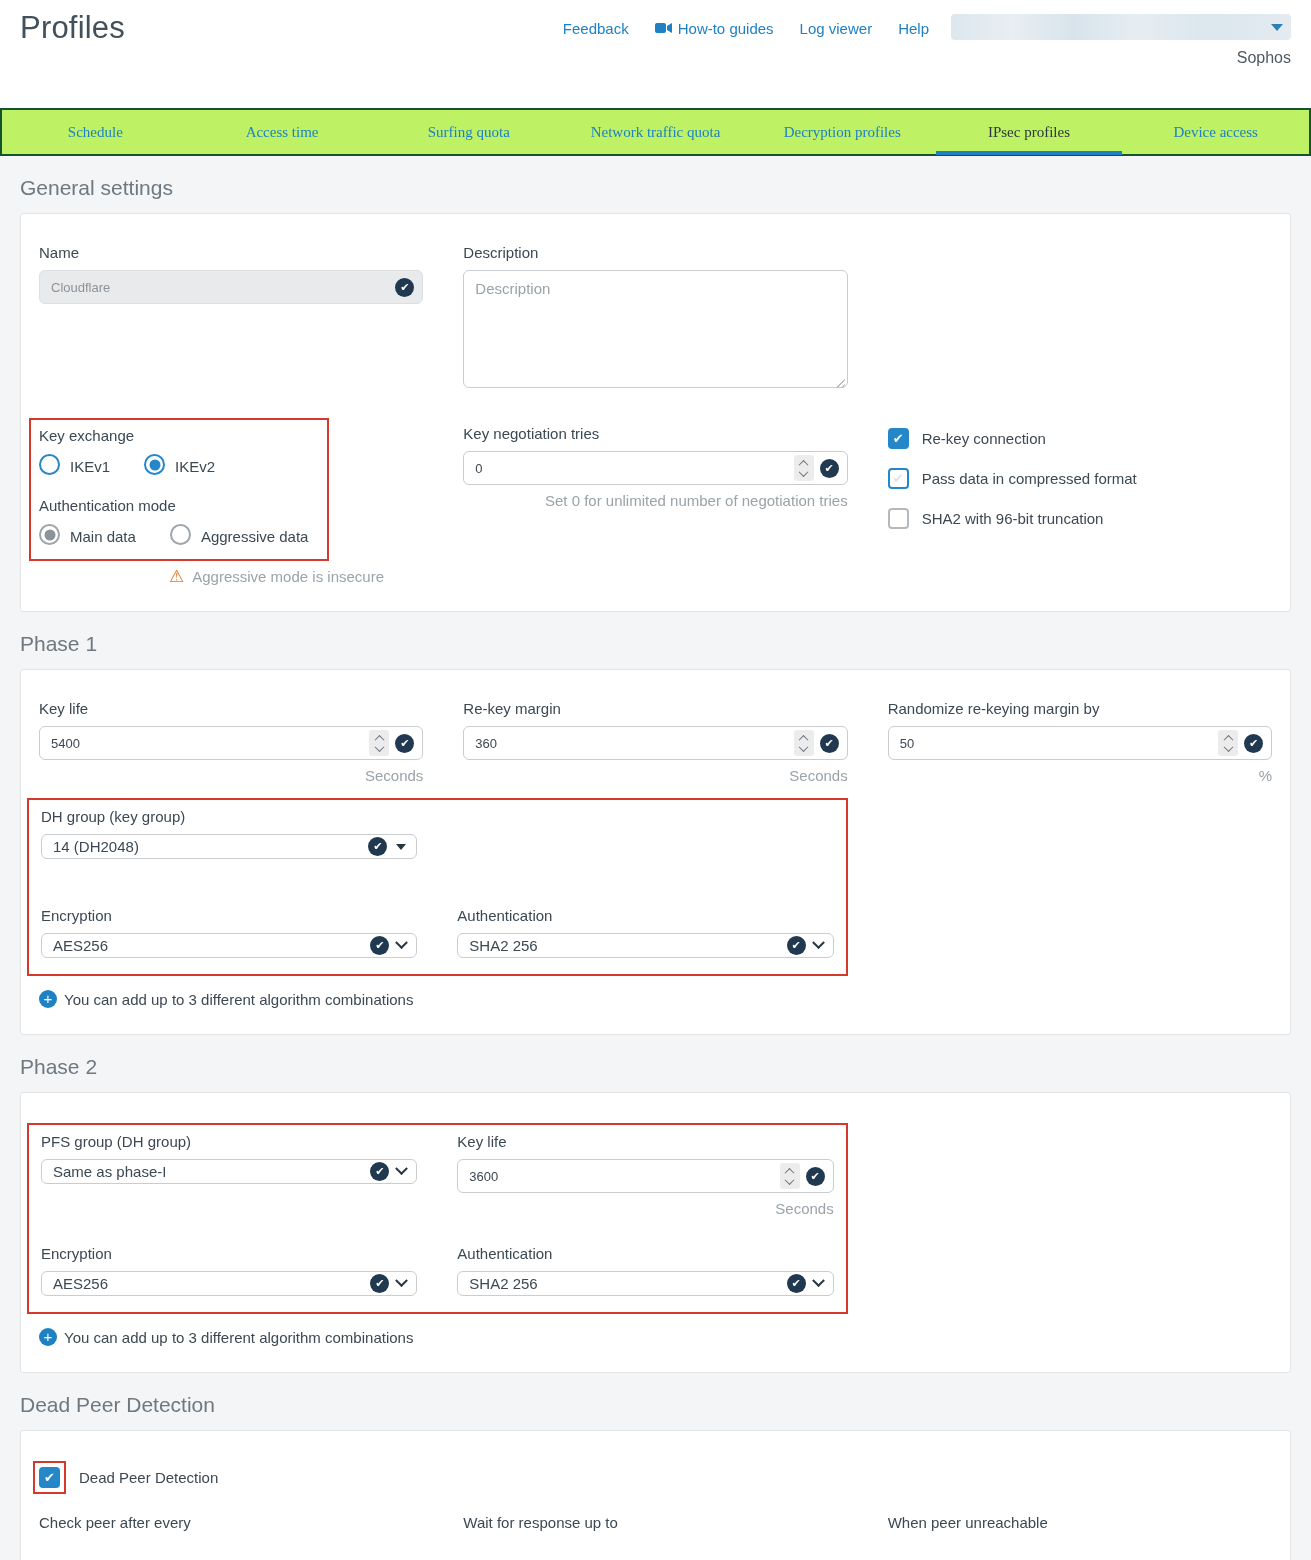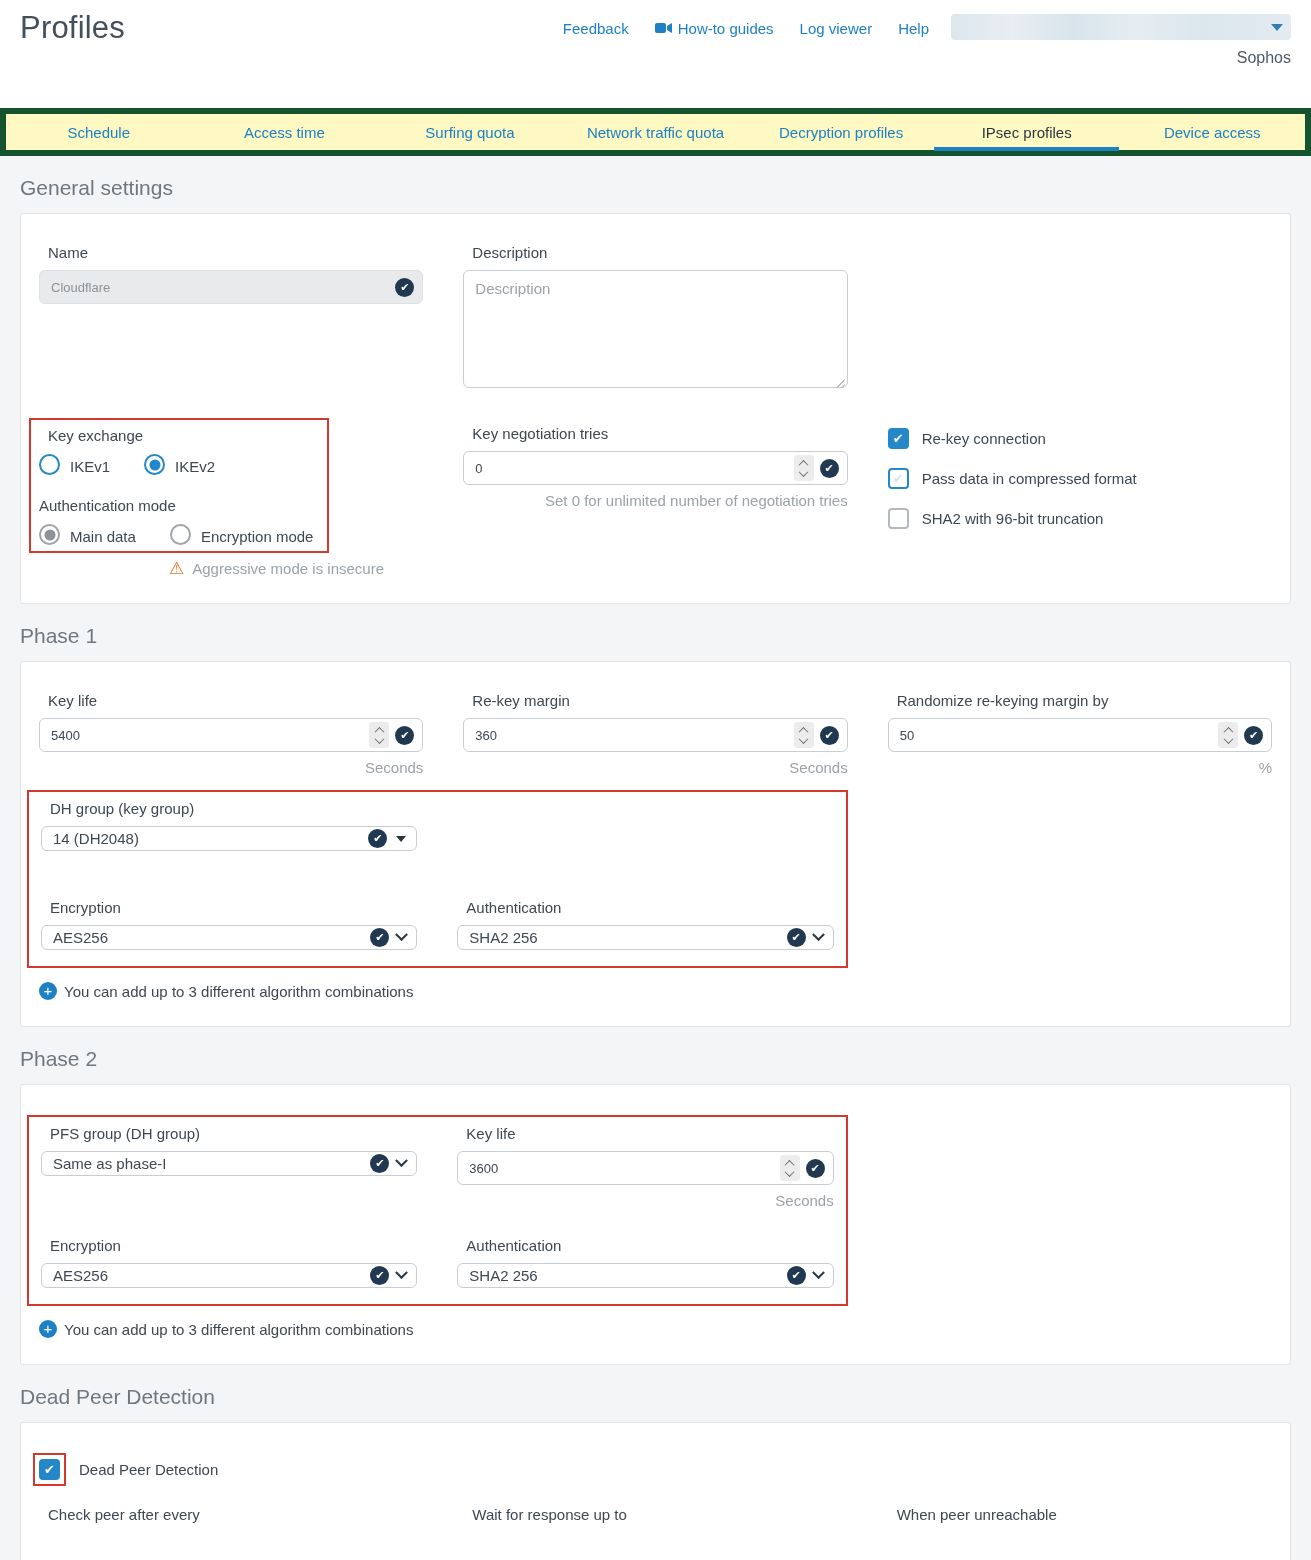--- a/index.html
+++ b/index.html
@@ -14,34 +14,34 @@
   .top-links { display:flex; align-items:center; gap:26px; padding-top:6px; }
   .top-link { color:#1e81c4; font-size:15px; text-decoration:none; display:flex; align-items:center; gap:6px; cursor:pointer; }
   .cam-icon { display:inline-block; }
   .account-col { display:flex; flex-direction:column; align-items:flex-end; }
   .account-pill { width:340px; height:26px; border-radius:4px; display:flex; align-items:center; justify-content:flex-end; padding-right:8px;
     background:linear-gradient(90deg,#dde7ee 0%,#e8eef3 18%,#d8e4ec 36%,#e6edf2 55%,#dbe6ed 75%,#e4ebf1 100%); filter:blur(0.4px); }
   .caret-down-blue { width:0; height:0; border-left:6px solid transparent; border-right:6px solid transparent; border-top:7px solid #2e7fb5; }
   .brand-label { margin-top:9px; font-size:16px; color:#4d5a64; }
 
   
-  .tabbar { background:#fef9c3; border:6px solid #14532d; display:flex; height:48px; }
+  .tabbar { background:#bef264; border:2px solid #14532d; display:flex; height:48px;font-family:Liberation Serif, serif; }
   .tab { flex:1; display:flex; align-items:center; justify-content:center; font-size:15px; color:#1e81c4; cursor:pointer; position:relative; font-weight:500; }
   .tab.active { color:#2b3740; }
   .tab.active::after { content:""; position:absolute; left:0; right:0; bottom:-1px; height:4px; background:#1e81c4; }
 
   
   .content { padding:0 20px; }
   .section-heading { font-size:21px; font-weight:400; color:#6e7880; margin:20px 0 13px 0; }
   .card { background:#fff; border:1px solid #e2e4e6; border-radius:3px; padding:30px 18px 26px 18px; }
   .grid3 { display:grid; grid-template-columns:1fr 1fr 1fr; column-gap:40px; }
   .grid2 { display:grid; grid-template-columns:1fr 1fr; column-gap:40px; }
   .span2 { grid-column:1 / 3; }
 
-  .field-label { display:block; font-size:15px; color:#3c4853; margin-bottom:9px;margin-left:9px; }
+  .field-label { display:block; font-size:15px; color:#3c4853; margin-bottom:9px; }
   .unit { text-align:right; color:#9aa3aa; font-size:15px; margin-top:7px; }
   .help-text { text-align:right; color:#9aa3aa; font-size:15px; margin-top:7px; }
 
   
   .inputbox { position:relative; height:34px; border:1px solid #c9cdd0; border-radius:6px; background:#fff;
     display:flex; align-items:center; padding:0 8px 0 11px; }
   .inputbox input { border:none; outline:none; background:transparent; flex:1; font-family:"Liberation Sans",sans-serif;
     font-size:13px; color:#3c4853; min-width:0; }
   .inputbox.disabled { background:#e9eaeb; border-color:#dddfe1; }
   .inputbox.disabled input { color:#8b9399; }
@@ -82,21 +82,21 @@
 
   .cb { width:21px; height:21px; border-radius:4px; display:inline-flex; align-items:center; justify-content:center;
     font-size:13px; line-height:1; }
   .cb.checked { background:#2387c8; color:#fff; border:2px solid #2387c8; }
   .cb.blue-empty { border:2px solid #2387c8; background:#fff; color:#dfe3e5; }
   .cb.gray-empty { border:2px solid #b4b9bd; background:#fff; color:transparent; }
   .cb-row { display:flex; align-items:center; gap:13px; margin-bottom:19px; font-size:15px; color:#3c4853; }
 
   
   .redbox { border:2px solid #d5382c; }
-  .kx-redbox { width:300px; padding:7px 10px 6px 8px; margin-left:-10px; }
+  .kx-redbox { width:300px; padding:7px 10px 14px 8px; margin-left:-10px; }
   .alg-redbox { padding:8px 12px 16px 12px; margin-left:-12px; margin-top:14px; }
   .warn-row { display:flex; align-items:center; gap:8px; margin-top:7px; margin-left:130px; color:#9aa3aa; font-size:15px; }
   .warn-tri { color:#e87722; font-size:17px; line-height:1; }
   .add-row { display:flex; align-items:center; gap:7px; margin-top:14px; font-size:15px; color:#3c4853; }
   .plus-icon { width:18px; height:18px; min-width:18px; border-radius:50%; background:#1e81c4; color:#fff;
     display:inline-flex; align-items:center; justify-content:center; font-size:15px; line-height:1; padding-bottom:1px; }
   .dpd-check-wrap { display:inline-flex; padding:4px; border:2px solid #d5382c; margin-left:-6px; }
   .spacer28 { height:28px; }
   .spacer48 { height:48px; }
 </style>
@@ -172,21 +172,21 @@
               <span class="radio blue"></span>
               <span class="radio-label">IKEv1</span>
               <span class="radio blue sel"></span>
               <span class="radio-label">IKEv2</span>
             </div>
             <label class="field-label" style="margin:22px 0 2px 0;">Authentication mode</label>
             <div class="radio-row">
               <span class="radio gray sel"></span>
               <span class="radio-label">Main data</span>
               <span class="radio gray"></span>
-              <span class="radio-label" style="margin-right:0;">Encryption mode</span>
+              <span class="radio-label" style="margin-right:0;">Aggressive data</span>
             </div>
           </div>
           <div class="warn-row">
             <span class="warn-tri">⚠</span>
             <span>Aggressive mode is insecure</span>
           </div>
         </div>
 
         <div style="padding-top:7px;">
           <label class="field-label">Key negotiation tries</label>

